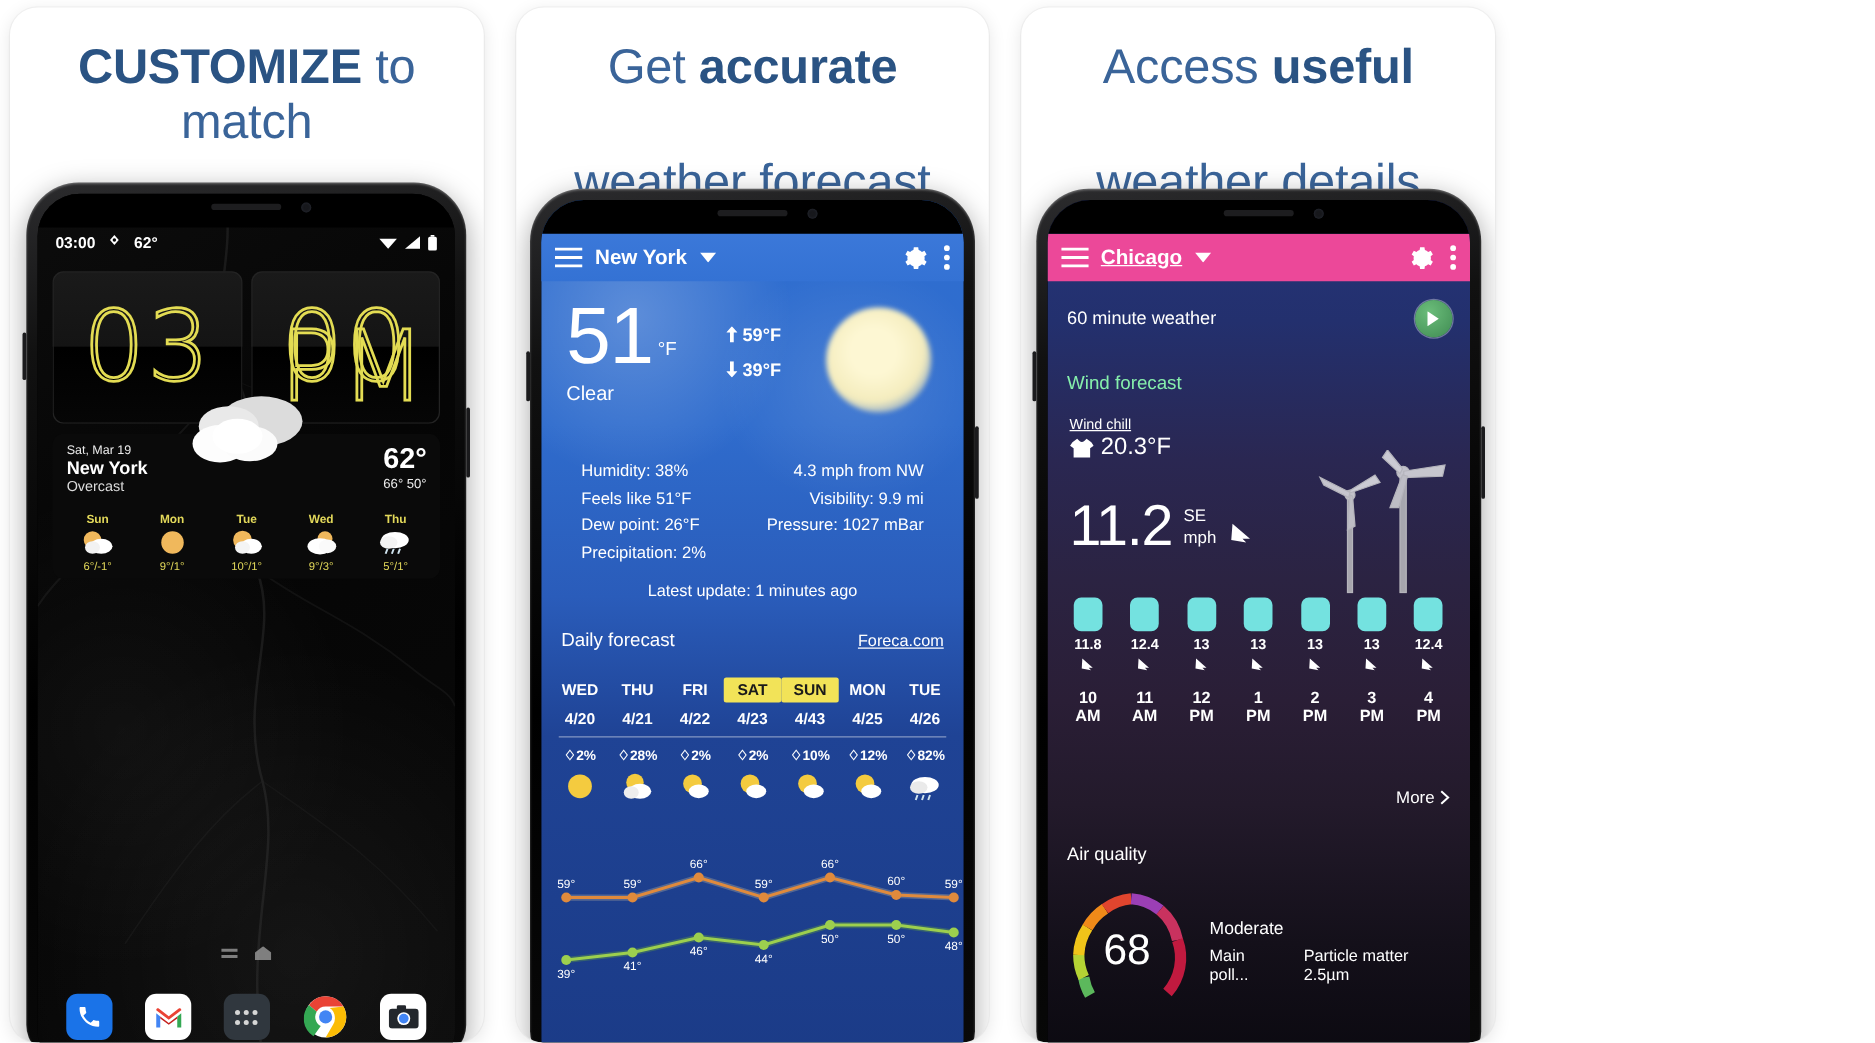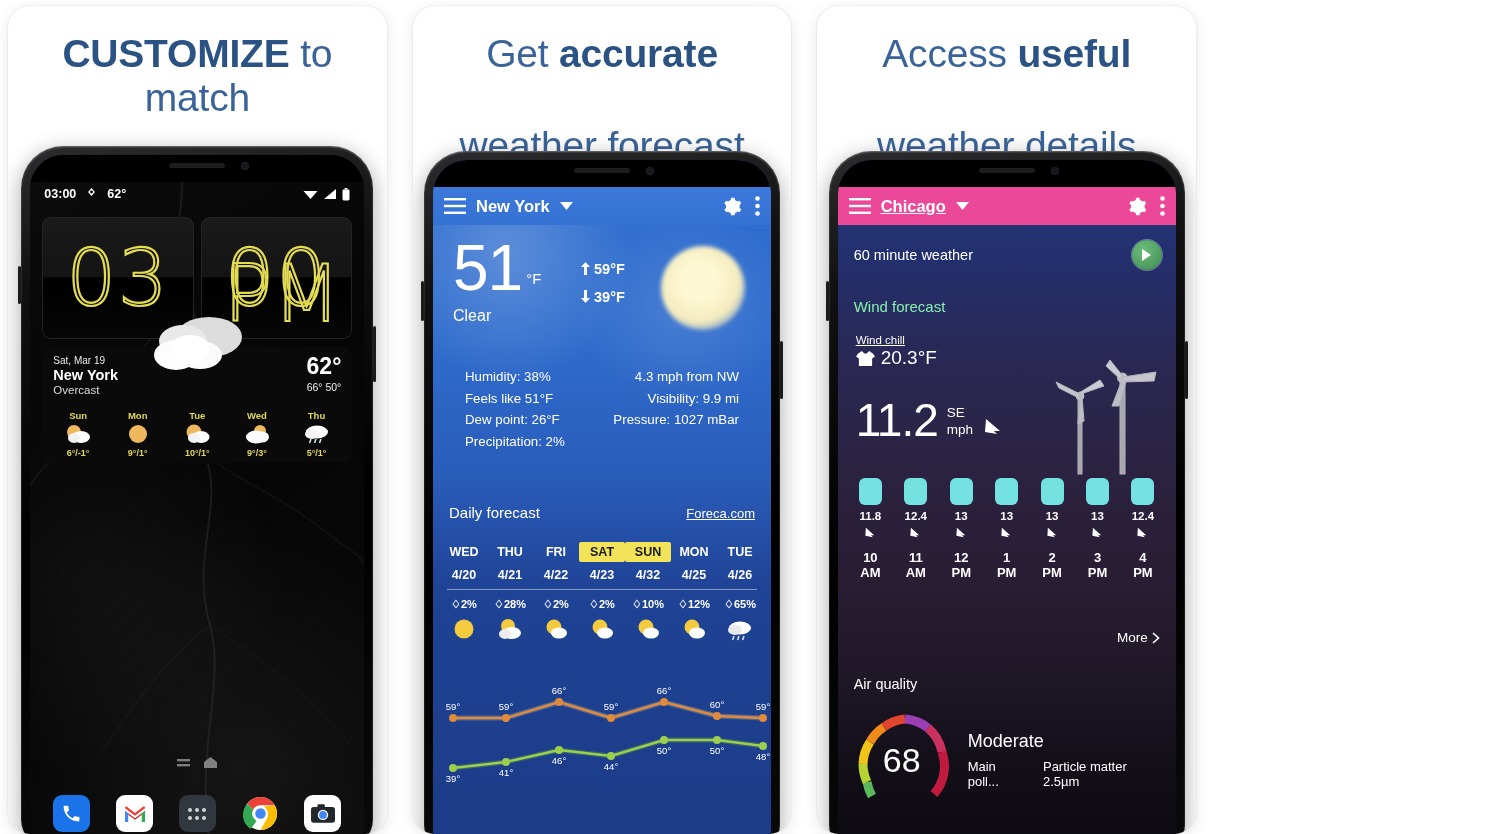--- a/index.html
+++ b/index.html
@@ -2,21 +2,21 @@
 <html><head>
 <meta charset="utf-8">
 <style>
   * { box-sizing: border-box; margin: 0; padding: 0; }
   html, body {
     width: 1500px; height: 834px;
     background: #ffffff;
     font-family: "Liberation Sans", sans-serif;
     overflow: hidden;
   }
-  .stage { position: relative; width: 1204px; height: 834px; display: flex; gap: 26px; padding: 6px 8px 0 8px; }
+  .stage { position: relative; width: 1204px; height: 834px; display: flex; gap: 26px; padding: 6px 8px 0 8px; justify-content: flex-end; }
 
   
   .card {
     position: relative; flex: 1 1 0; background: #fff;
     border-radius: 22px; overflow: hidden;
     box-shadow: 0 0 0 1px rgba(0,0,0,.035), 0 3px 14px rgba(0,0,0,.10);
   }
   .headline { text-align: center; padding-top: 26px; line-height: 1.12;
     color: #3a6499; font-size: 39px; font-family: "Liberation Sans Narrow","Liberation Sans",sans-serif;
     letter-spacing: -.2px; font-stretch: condensed; }
@@ -65,21 +65,21 @@
               background: #0a0a0a; border-radius: 9px; padding: 8px 11px 6px 11px; color: #fff; }
   .wx-date { font-size: 10px; color: #e9e9e9; }
   .wx-city { font-size: 14.5px; font-weight: bold; margin-top: 1px; }
   .wx-cond { font-size: 11.5px; color: #dcdcdc; margin-top: 1px; }
   .wx-temp { position: absolute; right: 11px; top: 8px; text-align: right; }
   .wx-temp .t { font-size: 23px; font-weight: bold; line-height: 1; }
   .wx-temp .hl { font-size: 10.5px; margin-top: 3px; color: #eee; }
   .days { position: absolute; left: 6px; right: 6px; bottom: 5px; display: flex; }
   .day { flex: 1; text-align: center; }
   .day .dn { font-size: 9.5px; color: #e2d85a; font-weight: bold; }
-  .day .dt { font-size: 9px; color: #e2d85a; font-weight: bold; margin-top: 1px; }
+  .day .dt { font-size: 9px; color: #e2d85a; font-weight: normal; margin-top: 1px; }
   .day .ic { height: 26px; display: flex; align-items: center; justify-content: center; }
   .dock { position: absolute; bottom: 14px; left: 0; right: 0; display: flex; justify-content: space-around;
           align-items: center; padding: 0 10px; z-index: 4; }
   .appicon { width: 37px; height: 37px; border-radius: 9px; display: flex; align-items: center; justify-content: center; }
   .pagedots { position: absolute; bottom: 78px; left: 50%; transform: translateX(-50%); display: flex; gap: 13px;
               align-items: center; z-index: 4; opacity: .8; }
 
   
   .app2 { position: absolute; inset: 0;
      background: linear-gradient(180deg,#2f6ed0 0%,#2f6ccd 26%,#2a5cba 46%,#1f4395 62%,#1b3b87 100%); }
@@ -142,21 +142,21 @@
   .wb { flex: 1; text-align: center; color: #fff; }
   .wb .sq { width: 23px; height: 27px; border-radius: 6px; background: #74e2e0; margin: 0 auto; }
   .wb .v { font-size: 11.5px; font-weight: bold; margin-top: 5px; }
   .wb .ar { margin-top: 3px; }
   .wb .h { font-size: 13px; font-weight: bold; line-height: 1.15; margin-top: 8px; }
   .more { position: absolute; top: 470px; right: 16px; color: #fff; font-size: 13.5px; z-index:3;
           display: flex; align-items: center; gap: 4px; }
   .aqhead { position: absolute; top: 516px; left: 16px; color: #fff; font-size: 14.5px; z-index:3; }
   .aqrow { position: absolute; top: 548px; left: 12px; right: 12px; display: flex; align-items: center; gap: 14px; z-index:3; }
   .aqtxt { color: #fff; }
-  .aqtxt .s { font-size: 18px; }
+  .aqtxt .s { font-size: 14px; }
   .aqtxt .p { font-size: 13px; margin-top: 7px; display: flex; gap: 14px; }
   .aqnum { position: absolute; left: 44px; top: 38px; width: 84px; text-align: center; color: #fff;
            font-size: 34px; font-weight: 400; }
 </style>
 </head>
 <body>
 
 <div class="stage">
 
   <div class="card">
@@ -418,20 +418,21 @@
             <div>Dew point: 26°F</div>
             <div>Precipitation: 2%</div>
           </div>
           <div class="col-r">
             <div>4.3 mph from NW</div>
             <div>Visibility: 9.9 mi</div>
             <div>Pressure: 1027 mBar</div>
           </div>
         </div>
 
+        <div class="latest">Latest update: 1 minutes ago</div>
 
         <div class="dfhead">
           <span class="t">Daily forecast</span>
           <span class="src">Foreca.com</span>
         </div>
 
         <div class="fgrid">
           <div class="frow">
             <div class="fcell">
                 <div class="fdow">WED</div>
@@ -462,21 +463,21 @@
             <div class="fcell">
                 <div class="fdate">4/21</div>
               </div>
             <div class="fcell">
                 <div class="fdate">4/22</div>
               </div>
             <div class="fcell">
                 <div class="fdate">4/23</div>
               </div>
             <div class="fcell">
-                <div class="fdate">4/32</div>
+                <div class="fdate">4/43</div>
               </div>
             <div class="fcell">
                 <div class="fdate">4/25</div>
               </div>
             <div class="fcell">
                 <div class="fdate">4/26</div>
               </div>
           </div>
           <div class="fsep"></div>
           <div class="frow">
@@ -492,21 +493,21 @@
             <div class="fcell">
                 <div class="fprec">♢<span>2%</span></div>
               </div>
             <div class="fcell">
                 <div class="fprec">♢<span>10%</span></div>
               </div>
             <div class="fcell">
                 <div class="fprec">♢<span>12%</span></div>
               </div>
             <div class="fcell">
-                <div class="fprec">♢<span>65%</span></div>
+                <div class="fprec">♢<span>82%</span></div>
               </div>
           </div>
           <div class="frow">
             <div class="fcell">
                 <div class="ficon">
                   <svg width="26" height="24" viewBox="0 0 26 24">
                     <circle cx="13" cy="12" r="9.5" fill="#f4cb3f"></circle>
                   </svg>
                 </div>
               </div>

